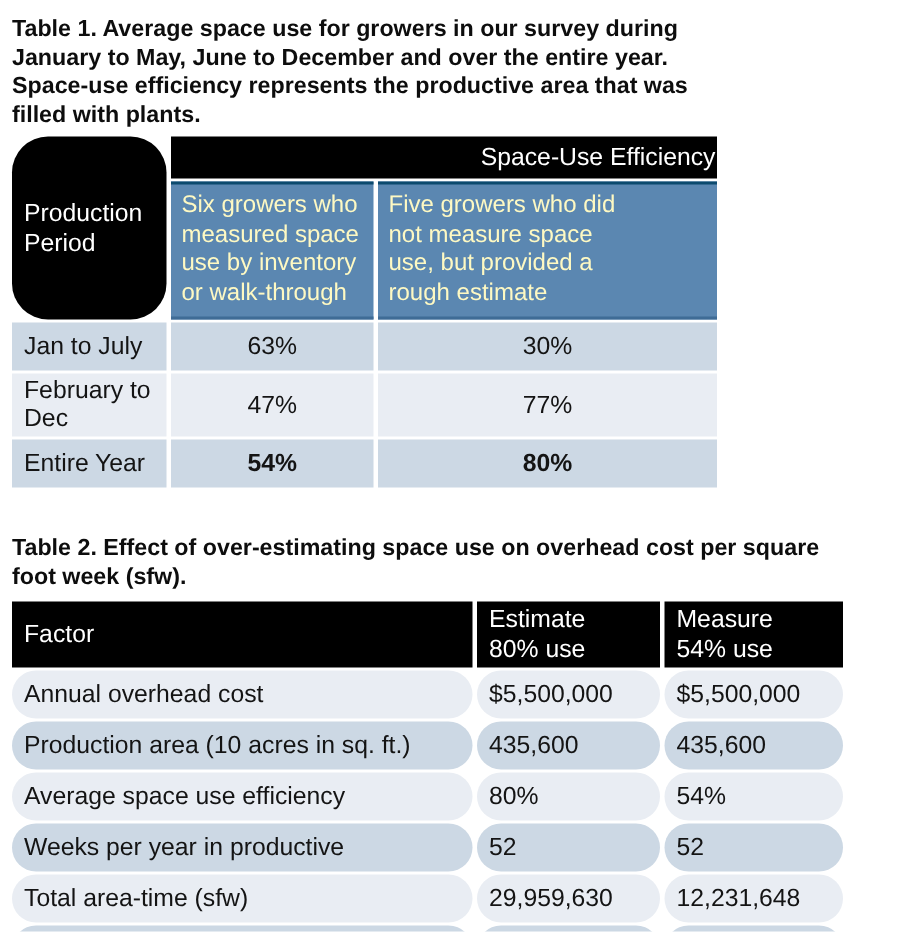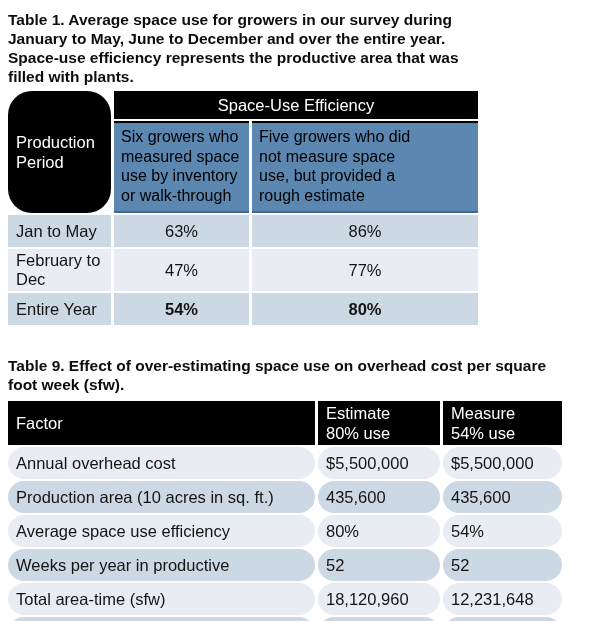--- a/index.html
+++ b/index.html
@@ -44,30 +44,30 @@
   }
   .t1 .corner {
     font-size: 16.5px;
     line-height: 20px;
     padding: 4px 8px;
     vertical-align: middle;
     white-space: pre-line;
     border-radius: 24px;
   }
   .t1 .group {
-    text-align: center;
+    text-align: right;
     font-size: 16.5px;
     height: 26px;
     vertical-align: middle;
   }
   .t1 .bluehead {
     background: #5b87b1;
-    border-top: 2px solid #000000;
+    border-top: 2px solid #0c4a6e;
     border-bottom: 2px solid #3f6c96;
-    color: #000000;
+    color: #fef9c3;
     font-size: 16px;
     line-height: 19.5px;
     padding: 4px 7px 6px 7px;
     vertical-align: top;
     white-space: pre-line;
   }
   .row-dark td { background: #ccd8e4; }
   .row-light td { background: #e9edf3; }
   .t1 .label {
     padding: 2px 8px;
@@ -127,38 +127,38 @@
         <td class="bluehead">Six growers who
 measured space
 use by inventory
 or walk-through</td>
         <td class="bluehead">Five growers who did
 not measure space
 use, but provided a
 rough estimate</td>
       </tr>
       <tr class="row-dark">
-        <td class="label">Jan to May</td>
+        <td class="label">Jan to July</td>
         <td class="val">63%</td>
-        <td class="val">86%</td>
+        <td class="val">30%</td>
       </tr>
       <tr class="row-light">
         <td class="label">February to Dec</td>
         <td class="val">47%</td>
         <td class="val">77%</td>
       </tr>
       <tr class="row-dark">
         <td class="label">Entire Year</td>
         <td class="val bold">54%</td>
         <td class="val bold">80%</td>
       </tr>
     </tbody>
   </table>
 
-  <div class="caption caption2">Table 9. Effect of over-estimating space use on overhead cost per square
+  <div class="caption caption2">Table 2. Effect of over-estimating space use on overhead cost per square
 foot week (sfw).</div>
 
   <table class="t2">
     <colgroup>
         <col class="c0">
         <col class="c1">
         <col class="c2">
       </colgroup>
     <tbody>
       <tr>
@@ -183,21 +183,21 @@
         <td class="val">80%</td>
         <td class="val">54%</td>
       </tr>
       <tr class="row-dark">
         <td class="label">Weeks per year in productive</td>
         <td class="val">52</td>
         <td class="val">52</td>
       </tr>
       <tr class="row-light">
         <td class="label">Total area-time (sfw)</td>
-        <td class="val">18,120,960</td>
+        <td class="val">29,959,630</td>
         <td class="val">12,231,648</td>
       </tr>
       <tr class="row-dark">
         <td class="label">Overhead cost $/sfw</td>
         <td class="val">$0.30</td>
         <td class="val">$0.45</td>
       </tr>
     </tbody>
   </table>
 

